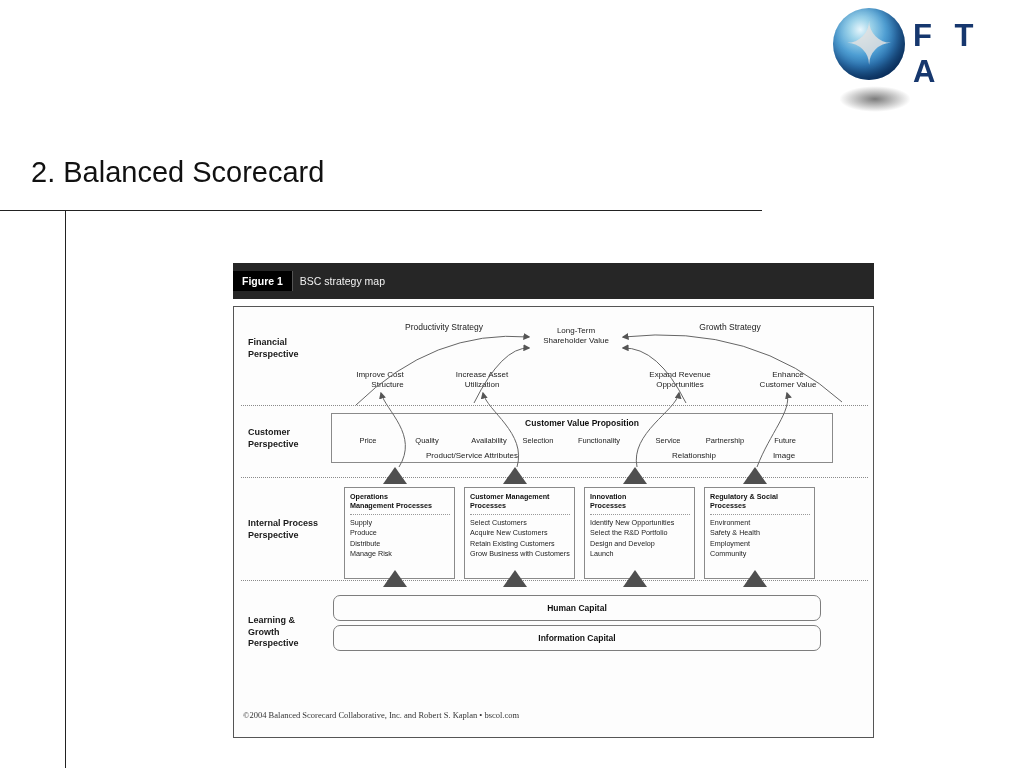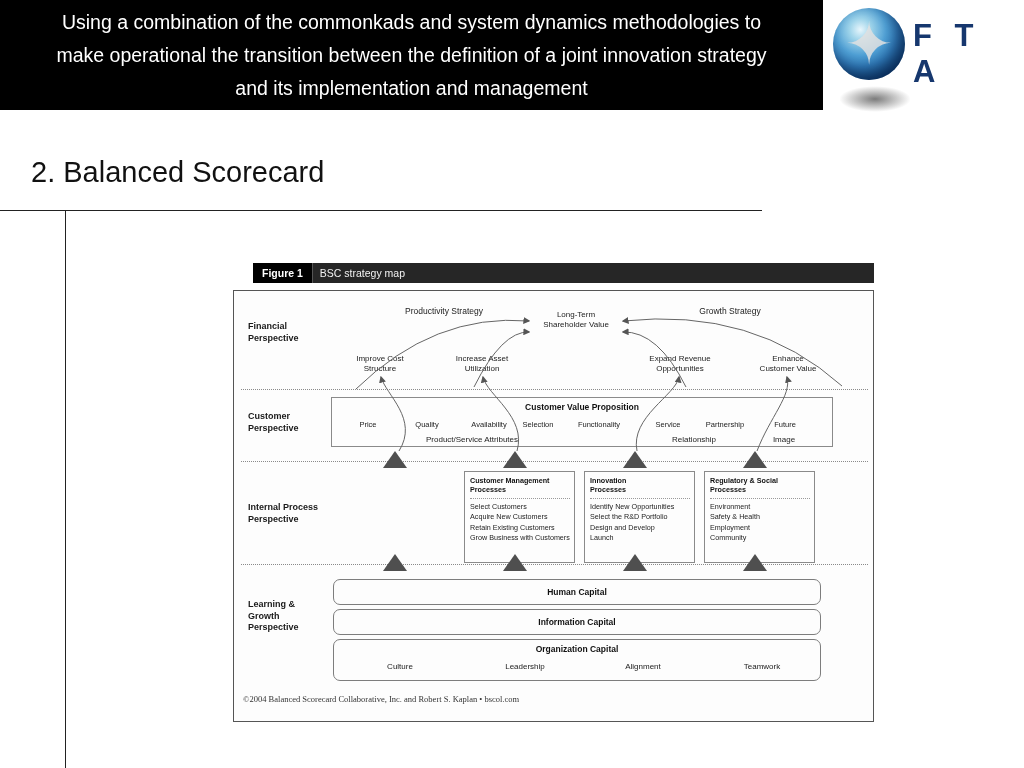--- a/index.html
+++ b/index.html
@@ -23,21 +23,21 @@
   .fta-acronym{position:absolute;left:90px;top:18px;font-size:31px;font-weight:bold;letter-spacing:7px;color:#16376e;}
   .fta-sub{position:absolute;left:91px;top:54px;font-size:15px;line-height:17px;color:#16376e;white-space:pre-line;}
 
   
   .slide-title{position:absolute;left:31px;top:156px;font-size:29px;color:#111;}
   .hline{position:absolute;left:0;top:210px;width:762px;height:1px;background:#222;}
   .vline{position:absolute;left:65px;top:210px;width:1px;height:558px;background:#222;}
 
   
   .fig{position:absolute;left:233px;top:263px;width:641px;}
-  .fig-header{height:20px;background:#262626;display:flex;align-items:flex-end;margin-left:20px;}
+  .fig-header{height:36px;background:#262626;display:flex;align-items:center;}
   .fig-chip{background:#000;color:#fff;font-size:10.5px;font-weight:bold;line-height:20px;padding:0 9px;margin-right:7px;border-right:1px solid #555;}
   .fig-caption{color:#f2f2f2;font-size:10.5px;line-height:20px;}
   .fig-body{position:relative;margin-top:7px;width:639px;height:430px;border:1px solid #555;background:#fdfdfd;
             color:#222;}
 
   .persp{position:absolute;left:14px;width:92px;font-size:9px;font-weight:bold;line-height:1.3;white-space:pre-line;color:#1a1a1a;}
 
   .dotline{position:absolute;left:7px;width:627px;height:0;border-top:1px dotted #8a8a8a;}
 
   .ctr{position:absolute;transform:translateX(-50%);text-align:center;white-space:pre-line;}
@@ -64,25 +64,20 @@
 
   .copyright{position:absolute;left:9px;top:403px;font-family:"Liberation Serif", serif;font-size:8.5px;color:#333;}
 
   .arrow-svg{position:absolute;left:0;top:0;width:639px;height:430px;pointer-events:none;}
 </style>
 </head>
 <body>
 
 <div class="slide">
 
-  <div class="banner">
-    <div class="banner-text">Using a combination of the commonkads and system dynamics methodologies to
-make operational the transition between the definition of a joint innovation strategy
-and its implementation and management</div>
-  </div>
 
   <div class="logo-panel">
     <div class="globe"></div>
     <div class="globe-star">✦</div>
     <div class="globe-shadow"></div>
     <div class="fta-acronym">F T A</div>
   </div>
 
   <div class="slide-title">2. Balanced Scorecard</div>
   <div class="hline"></div>
@@ -107,21 +102,21 @@
 Perspective</div>
 
       <div class="dotline" style="top:98px;"></div>
       <div class="dotline" style="top:170px;"></div>
       <div class="dotline" style="top:273px;"></div>
 
       <div class="ctr strategy-label" style="left:210px;top:15px;">Productivity Strategy</div>
       <div class="ctr strategy-label" style="left:496px;top:15px;">Growth Strategy</div>
       <div class="ctr ltsv" style="left:342px;top:19px;">Long-Term
 Shareholder Value</div>
-      <div class="ctr fin-item" style="left:146px;top:63px;">Improve Cost
+      <div class="ctr fin-item" style="left:146px;top:63px;text-align:right;">Improve Cost
 Structure</div>
       <div class="ctr fin-item" style="left:248px;top:63px;">Increase Asset
 Utilization</div>
       <div class="ctr fin-item" style="left:446px;top:63px;">Expand Revenue
 Opportunities</div>
       <div class="ctr fin-item" style="left:554px;top:63px;">Enhance
 Customer Value</div>
 
       <div class="cvp-box">
         <div class="cvp-title">Customer Value Proposition</div>
@@ -136,20 +131,28 @@
         <div class="cvp-group" style="left:140px;">Product/Service Attributes</div>
         <div class="cvp-group" style="left:362px;">Relationship</div>
         <div class="cvp-group" style="left:452px;">Image</div>
       </div>
 
       <div class="tri" style="left:149px;top:160px;"></div>
       <div class="tri" style="left:269px;top:160px;"></div>
       <div class="tri" style="left:389px;top:160px;"></div>
       <div class="tri" style="left:509px;top:160px;"></div>
 
+      <div class="pbox" style="left:110px;">
+        <div class="pbox-title">Operations
+Management Processes</div>
+        <div class="pbox-item">Supply</div>
+        <div class="pbox-item">Produce</div>
+        <div class="pbox-item">Distribute</div>
+        <div class="pbox-item">Manage Risk</div>
+      </div>
       <div class="pbox" style="left:230px;">
         <div class="pbox-title">Customer Management
 Processes</div>
         <div class="pbox-item">Select Customers</div>
         <div class="pbox-item">Acquire New Customers</div>
         <div class="pbox-item">Retain Existing Customers</div>
         <div class="pbox-item">Grow Business with Customers</div>
       </div>
       <div class="pbox" style="left:350px;">
         <div class="pbox-title">Innovation
@@ -171,27 +174,20 @@
       <div class="tri" style="left:149px;top:263px;"></div>
       <div class="tri" style="left:269px;top:263px;"></div>
       <div class="tri" style="left:389px;top:263px;"></div>
       <div class="tri" style="left:509px;top:263px;"></div>
 
       <div class="cap-box" style="top:288px;height:24px;display:flex;align-items:center;">
         <div class="cap-title">Human Capital</div>
       </div>
       <div class="cap-box" style="top:318px;height:24px;display:flex;align-items:center;">
         <div class="cap-title">Information Capital</div>
-      </div>
-      <div class="cap-box" style="top:348px;height:40px;">
-        <div class="cap-title" style="margin-top:4px;">Organization Capital</div>
-        <div class="org-item" style="left:66px;">Culture</div>
-        <div class="org-item" style="left:191px;">Leadership</div>
-        <div class="org-item" style="left:309px;">Alignment</div>
-        <div class="org-item" style="left:428px;">Teamwork</div>
       </div>
 
       <div class="copyright">©2004 Balanced Scorecard Collaborative, Inc. and Robert S. Kaplan • bscol.com</div>
 
       <svg class="arrow-svg" viewBox="0 0 639 430">
         <defs>
           <marker id="ah" viewBox="0 0 10 10" refX="8" refY="5" markerWidth="7" markerHeight="7" orient="auto-start-reverse">
             <path d="M0,0 L10,5 L0,10 z" fill="#555"></path>
           </marker>
         </defs>

